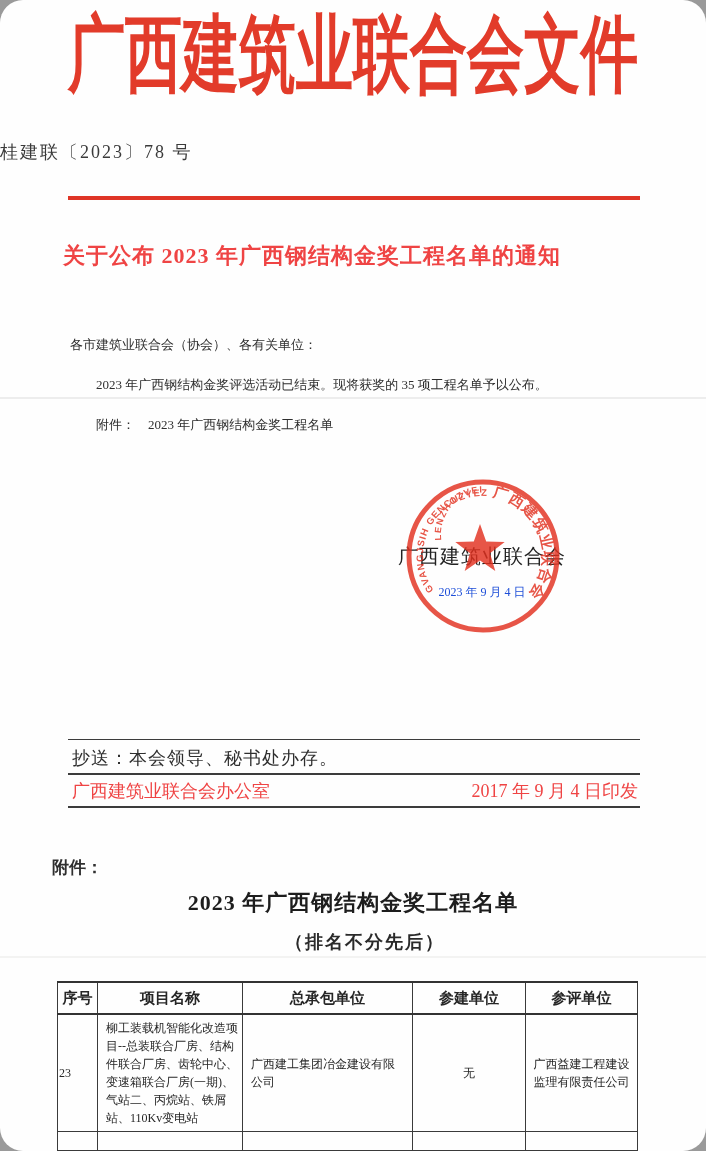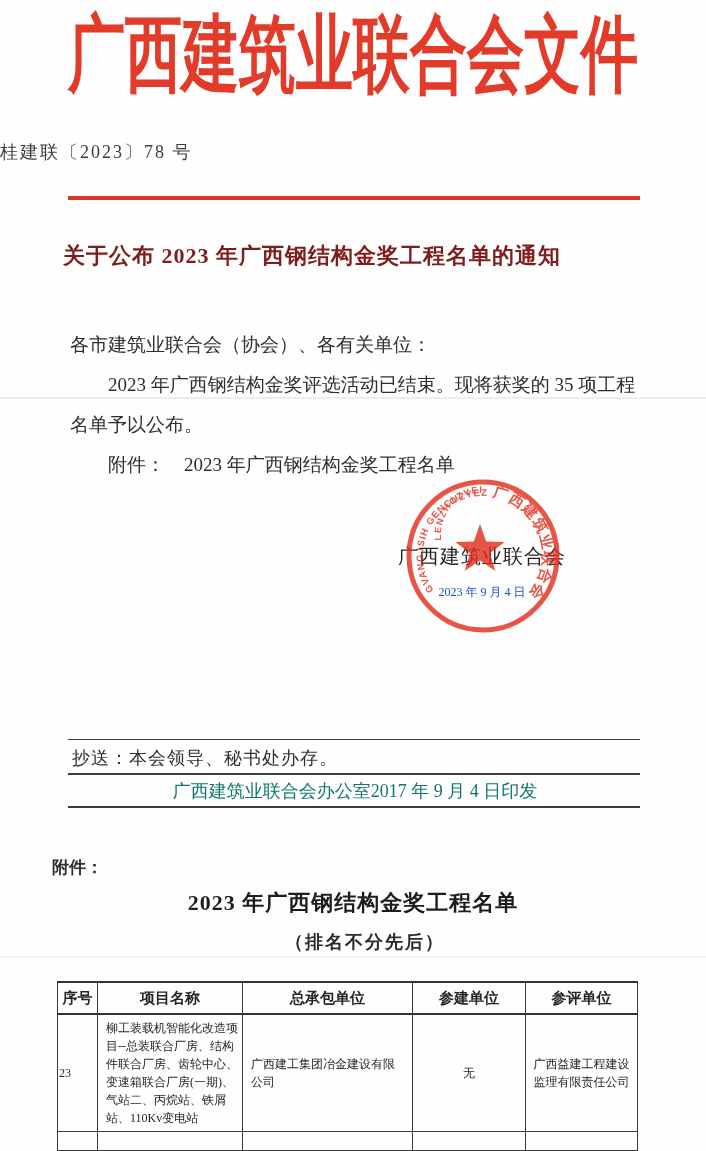--- a/index.html
+++ b/index.html
@@ -1,49 +1,50 @@
 <!DOCTYPE html>
 <html><head>
 <meta charset="utf-8">
 <style>
   html,body{margin:0;padding:0;background:#9a9a9a;}
   .page{
     position:relative;width:706px;height:1151px;margin:0 auto;
     background:#fefefe;overflow:hidden;
     font-family:"Liberation Serif","DejaVu Serif",serif;
     color:#2b2b2b;
+    border-radius:23px;
   }
   .abs{position:absolute;}
   
   .masthead{
     left:0;top:10px;width:706px;text-align:center;
     font-size:57px;font-weight:bold;color:#e23b2a;
     transform:scale(1,1.48);transform-origin:50% 0;
     letter-spacing:0px;white-space:nowrap;line-height:60px;
   }
   .doc-number{left:0;top:140px;width:706px;text-align:left;font-size:18px;color:#3a3a3a;letter-spacing:2px;}
   .red-rule{left:68px;top:196px;width:572px;height:4px;background:#df3526;}
-  .notice-title{left:0;top:241px;width:624px;text-align:center;font-size:22px;font-weight:bold;color:#7f1d1d;letter-spacing:1px;}
+  .notice-title{left:0;top:241px;width:624px;text-align:center;font-size:22px;font-weight:bold;color:#ef4444;letter-spacing:1px;}
   .scan-line{left:0;width:706px;height:2px;background:#ededed;}
   .scan-line.light{background:#f3f3f2;}
   
-  .body-block{left:70px;top:325px;width:572px;font-size:19px;line-height:40px;color:#2e2e2e;}
+  .body-block{left:70px;top:325px;width:572px;font-size:13px;line-height:40px;color:#2e2e2e;}
   .body-block p{margin:0;}
   .indent{text-indent:2em;}
   
   .signer{left:398px;top:543px;width:168px;text-align:center;font-size:20px;color:#222;letter-spacing:1px;}
   .sign-date{left:398px;top:584px;width:168px;text-align:center;font-size:12px;color:#1d4ed8;}
   .seal{left:404px;top:477px;width:158px;height:158px;opacity:.82;pointer-events:none;}
   
   .rule{left:68px;width:572px;background:#3c3c3c;}
   .rule-a{top:739px;height:1px;}
   .rule-b{top:773px;height:2px;}
   .rule-c{top:806px;height:2px;}
   .copy-line{left:72px;top:746px;width:560px;font-size:18px;color:#2f2f2f;letter-spacing:1px;}
-  .office-row{left:72px;top:779px;width:566px;display:flex;justify-content:center;font-size:18px;color:#0f766e;}
+  .office-row{left:72px;top:779px;width:566px;display:flex;justify-content:space-between;font-size:18px;color:#ef4444;}
   
   .att-label{left:52px;top:856px;font-size:17px;font-weight:600;color:#2f2f2f;}
   .att-title{left:0;top:888px;width:706px;text-align:center;font-size:22px;font-weight:bold;color:#1d1d1d;letter-spacing:1px;}
   .att-subtitle{left:0;top:930px;width:706px;text-align:center;font-size:18px;font-weight:600;color:#2a2a2a;letter-spacing:2px;margin-left:12px;}
   
   .award-table{
     position:absolute;left:57px;top:981px;width:580px;
     border-collapse:collapse;table-layout:fixed;
     font-family:"Liberation Serif","DejaVu Serif",serif;color:#262626;
   }

